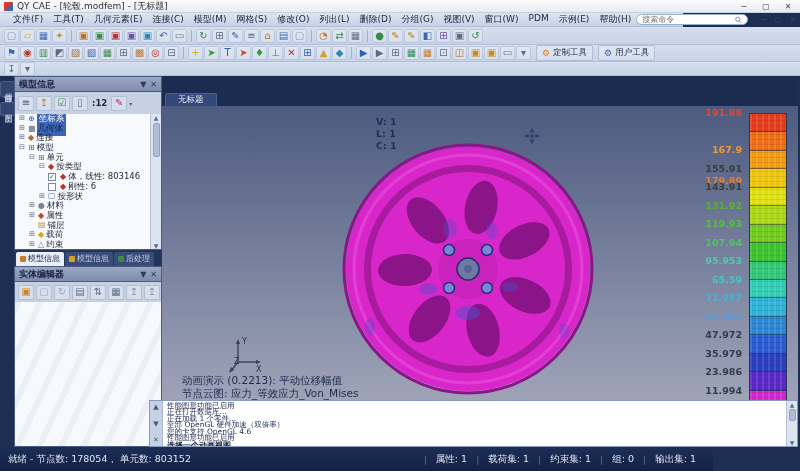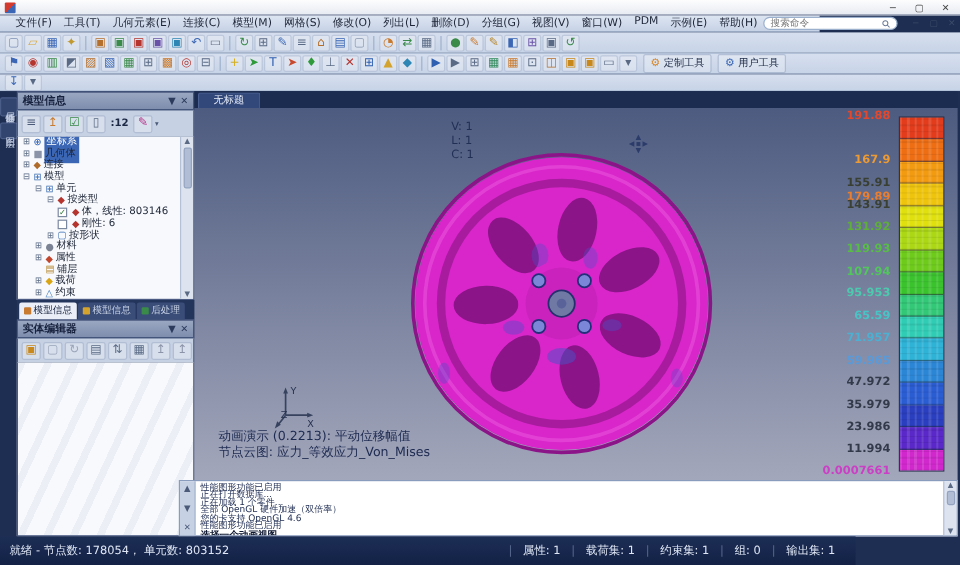--- a/index.html
+++ b/index.html
@@ -58,25 +58,25 @@
 
   #model-tabs{height:16px;background:#24355c;display:flex;align-items:flex-end;gap:1px;padding:1px 2px 0}
   .mtab{font-size:8px;padding:1px 4px 2px;display:flex;align-items:center;gap:2px;background:#3a4d78;color:#c6d0e4;border-radius:2px 2px 0 0;white-space:nowrap}
   .mtab.active{background:#e9eef7;color:#16213c}
   .mtab-dot{width:6px;height:6px;border-radius:1px;flex:none}
 
   #entity-body{height:145px;background:#f7f9fc;border:1px solid #4a5a82;border-top:none;background-image:repeating-linear-gradient(115deg,rgba(100,120,170,.08) 0 6px,transparent 6px 20px)}
 
   
   #viewport{left:162px;top:0;width:636px;height:324px}
-  #vp-tabbar{height:14px;background:#1c2c50;display:flex;align-items:flex-end;padding-left:3px}
+  #vp-tabbar{height:30px;background:#1c2c50;display:flex;align-items:flex-end;padding-left:3px}
   .vp-tab{height:13px;background:#33487a;color:#e6ecf8;font-size:8.5px;padding:0 12px;display:flex;align-items:center;border:1px solid #4a5f92;border-bottom:none;border-radius:2px 2px 0 0}
   #vp-canvas{height:310px;background:linear-gradient(#4d5b80,#a3a7bb);position:relative;overflow:hidden}
   #vlc{left:214px;top:10px}
-  #vlc div{font-size:9.5px;font-weight:normal;color:#222f55;line-height:12px}
+  #vlc div{font-size:9.5px;font-weight:bold;color:#222f55;line-height:12px}
   #compass{left:362px;top:22px;width:16px;height:16px}
   #vp-footer{left:20px;top:268px}
   #vp-footer div{font-size:10.5px;color:#1d2a50;line-height:13px;white-space:nowrap}
   #triad{left:66px;top:230px}
   #wheel{left:176px;top:33px}
 
   #legend-blocks{left:587px;top:7px;width:38px;height:296px;border:1px solid #2c3650;display:flex;flex-direction:column}
   .lblock{flex:1;border-bottom:1px solid rgba(30,40,60,.55);background-image:repeating-linear-gradient(0deg,rgba(0,0,0,.07) 0 1px,transparent 1px 5px),repeating-linear-gradient(90deg,rgba(255,255,255,.12) 0 2px,transparent 2px 6px)}
   .lblock:last-child{border-bottom:none}
   #legend-labels{left:500px;top:7px;width:84px;height:296px}
@@ -95,20 +95,21 @@
   #statusbar{left:0;top:447px;width:713px;height:24px;background:linear-gradient(#1d2e55,#122145);display:flex;align-items:center;padding:0 8px;font-size:9.5px;color:#dfe6f4}
   #status-right{margin-left:auto;display:flex;gap:0;align-items:center}
   .st-seg{padding:0 9px;white-space:nowrap}
   .st-div{color:#5a6a90}
 </style>
 </head>
 <body>
 
 <div id="titlebar" class="abs">
   <div id="app-icon"></div>
+  <span id="title-text">QY CAE - [轮毂.modfem] - [无标题]</span>
   <div id="title-controls">
       <span class="win-ctrl">─</span>
       <span class="win-ctrl">▢</span>
       <span class="win-ctrl">✕</span>
     </div>
 </div>
 
 <div id="menubar" class="abs">
   <span id="menu-items" style="display:flex">
       <span class="menu-item">文件(F)</span>

